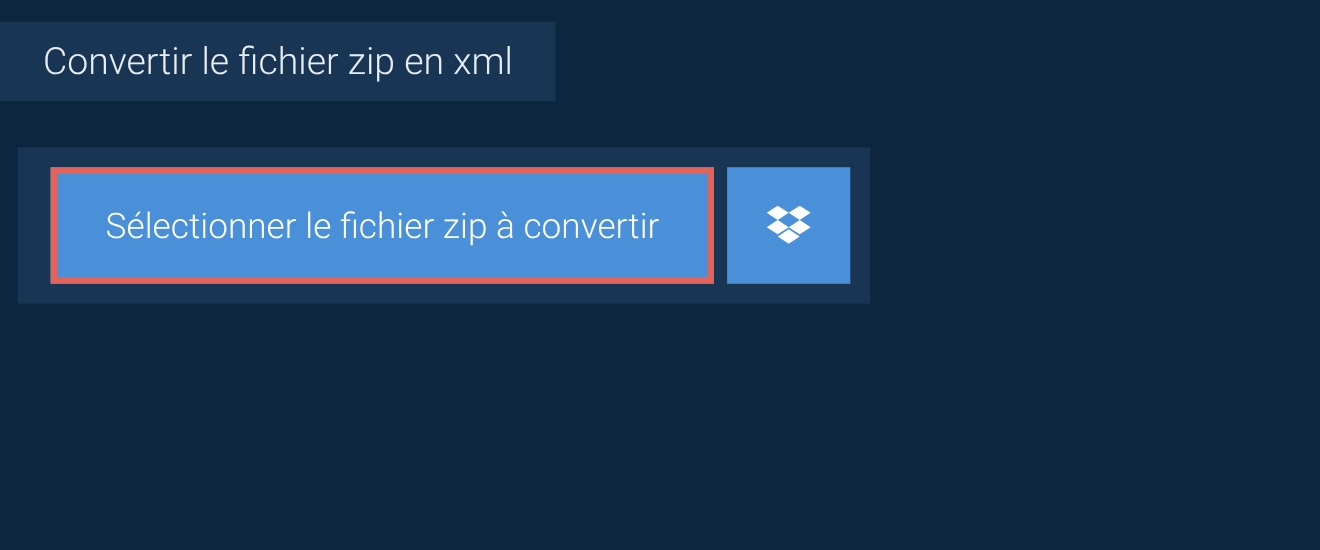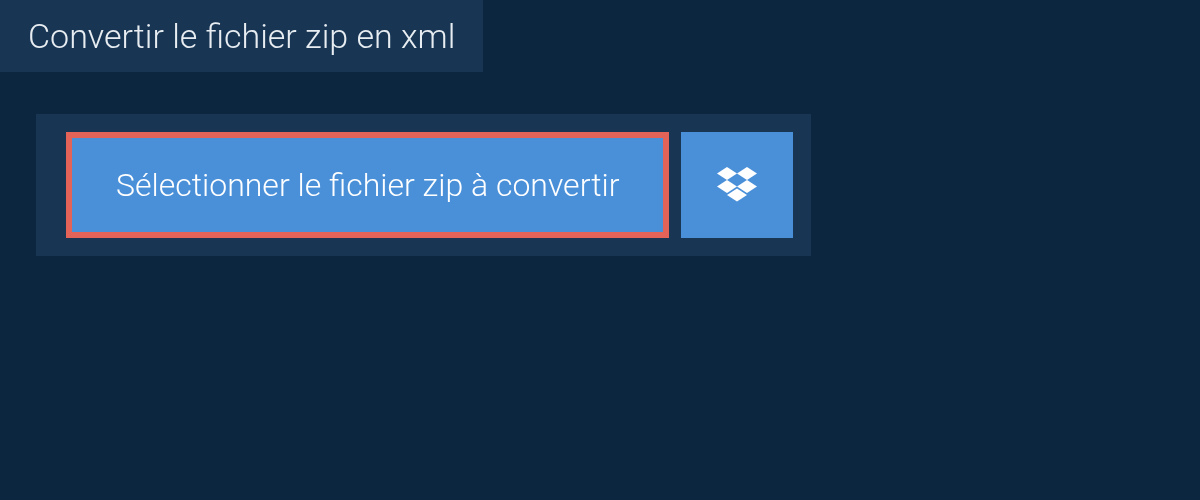--- a/index.html
+++ b/index.html
@@ -9,35 +9,36 @@
     }
     body {
       width: 1200px;
       height: 500px;
       background-color: #0d2640;
       font-family: -apple-system, BlinkMacSystemFont, "Segoe UI", Roboto, Helvetica, Arial, sans-serif;
       overflow: hidden;
     }
     .title-bar {
       background-color: #183654;
-      padding: 16px 28px;
+      padding: 16px 39px;
       display: inline-block;
+      margin-top: 20px;
     }
     .title-text {
       color: #e8edf2;
       font-size: 34px;
       font-weight: 300;
     }
     .button-container {
       background-color: #183654;
       padding: 18px 18px 18px 30px;
       display: inline-flex;
       gap: 12px;
       margin-top: 42px;
-      margin-left: 36px;
+      margin-left: 16px;
     }
     .select-button {
       background-color: #4a90d9;
       border: 6px solid #e36358;
       padding: 28px 44px;
       cursor: pointer;
       display: flex;
       align-items: center;
       justify-content: center;
     }

